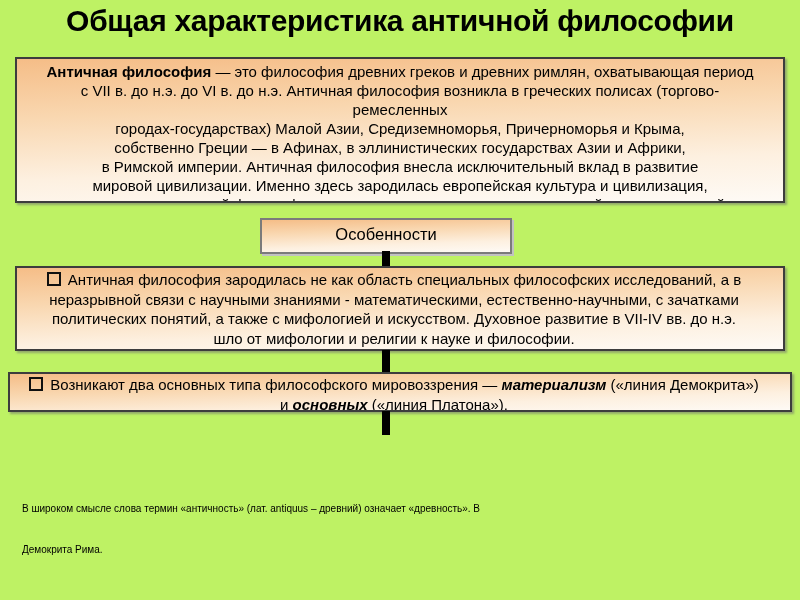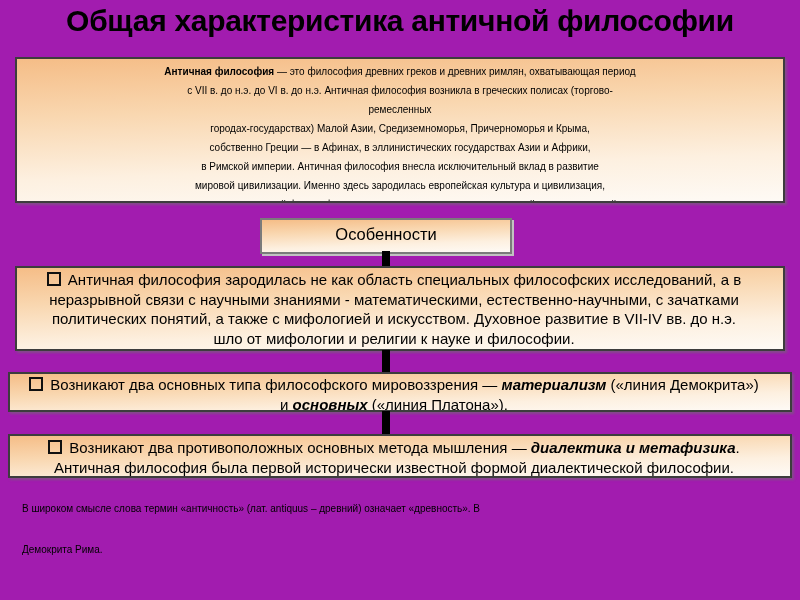--- a/index.html
+++ b/index.html
@@ -1,34 +1,34 @@
 <!DOCTYPE html>
 <html><head>
 <meta charset="utf-8">
 <style>
   html,body{margin:0;padding:0;background:#fff;}
   .slide{
-    position:relative;width:800px;height:600px;background:#a21caf;overflow:hidden;
+    position:relative;width:800px;height:600px;background:#bef264;overflow:hidden;
     font-family:"Liberation Sans","DejaVu Sans",sans-serif;color:#000;
   }
   .title{
     position:absolute;top:4px;left:0;width:800px;margin:0;
     font-size:30px;font-weight:bold;text-align:center;white-space:nowrap;
     letter-spacing:-0.3px;
   }
   .box{
     position:absolute;box-sizing:border-box;
     border:2px solid #3d3d3d;
     background:linear-gradient(178deg,#f5bd87 0%,#f9d7b0 35%,#fdf0e0 72%,#fefaf5 100%);
     text-align:center;
     box-shadow:2px 2px 2px rgba(110,110,110,0.55);
   }
   .intro{
     left:15px;top:57px;width:770px;height:146px;
-    padding:3px 8px 0 8px;font-size:10px;line-height:19px;overflow:hidden;
+    padding:3px 8px 0 8px;font-size:15px;line-height:19px;overflow:hidden;
   }
   .label-box{
     left:260px;top:218px;width:252px;height:36px;
     border:2px solid #7b7b7b;box-shadow:2px 2px 0 #c2c2c2;
     font-size:16.5px;line-height:29px;
   }
   .fb{left:15px;width:770px;padding:2px 20px 0 8px;font-size:15px;line-height:19.5px;overflow:hidden;}
   .fb1{top:266px;height:85px;}
   .fb2{left:8px;width:784px;top:372px;height:40px;padding-top:1px;}
   .fb3{left:8px;width:784px;top:434px;height:44px;padding-top:2px;}
@@ -64,17 +64,16 @@
   <div class="connector c1"></div>
 
   <div class="box fb fb1"><span class="sq"></span><span>Античная философия зародилась не как область специальных философских исследований, а в</span><br><span>неразрывной связи с научными знаниями - математическими, естественно-научными, с зачатками</span><br><span>политических понятий, а также с мифологией и искусством. Духовное развитие в VII-IV вв. до н.э.</span><br><span>шло от мифологии и религии к науке и философии.</span></div>
 
   <div class="connector c2"></div>
 
   <div class="box fb fb2"><span class="sq"></span><span>Возникают два основных типа философского мировоззрения — </span><span class="b i">материализм</span><span> («линия Демокрита»)</span><br><span>и </span><span class="b i">основных</span><span> («линия Платона»).</span></div>
 
   <div class="connector c3"></div>
 
-  <div class="box fb fb3"><span class="sq"></span><span>Возникают два противоположных основных метода мышления — </span><span class="b i">диалектика и метафизика</span><span>.</span><br><span>Античная философия была первой исторически известной формой диалектической философии.</span></div>
 
   <div class="footnote"><span>В широком смысле слова термин «античность» (лат. antiquus – древний) означает «древность». В</span><br><br><span>Демокрита Рима.</span></div>
 
 </div>
 
 </body></html>

